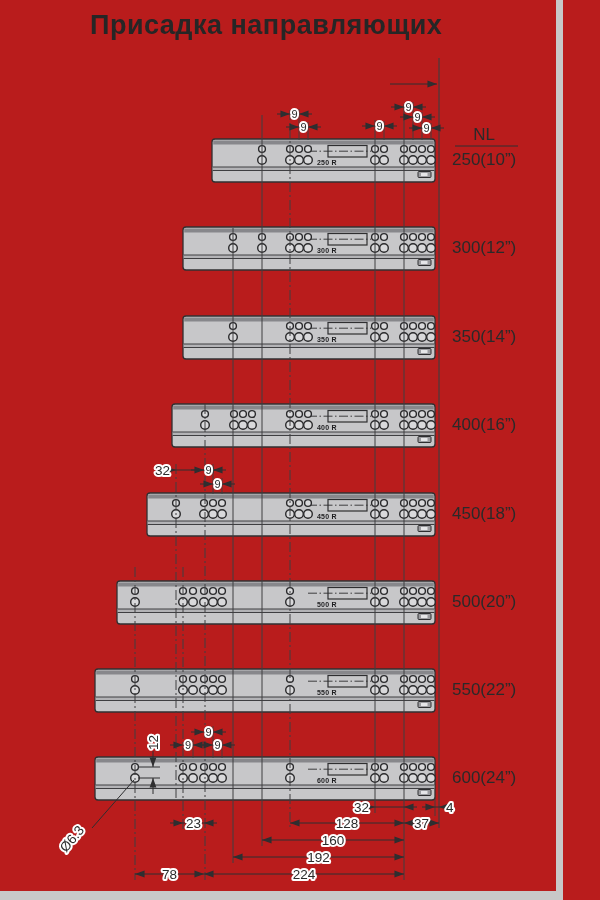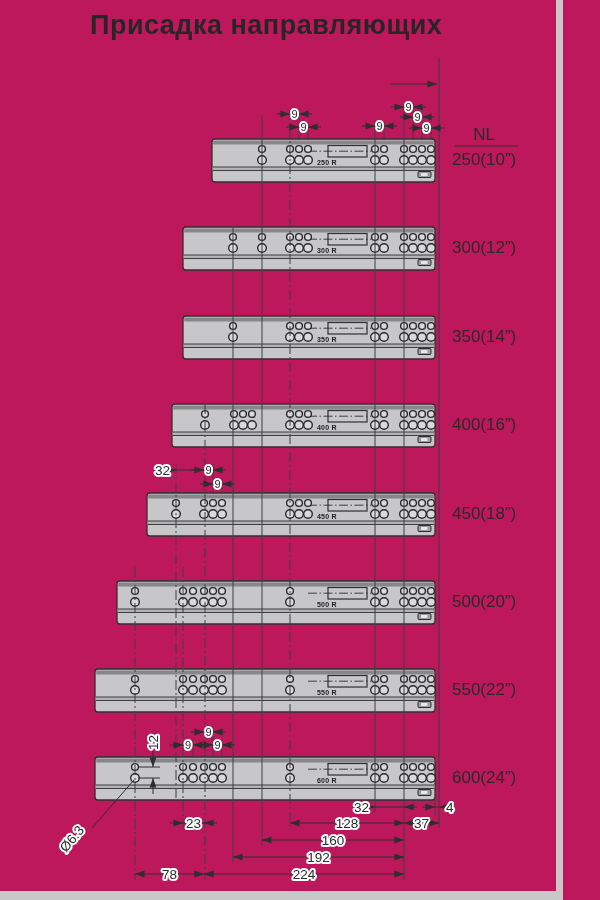--- a/index.html
+++ b/index.html
@@ -1,16 +1,16 @@
 <!DOCTYPE html>
 <html><head>
 <meta charset="utf-8">
 <style>
   html,body{margin:0;padding:0;background:#fff;}
-  .page{position:relative;width:600px;height:900px;background:#be185d;overflow:hidden;
+  .page{position:relative;width:600px;height:900px;background:#b91c1c;overflow:hidden;
         font-family:"Liberation Sans",sans-serif;text-decoration:underline;}
   svg{position:absolute;left:0;top:0;}
   .title{font:700 27px "Liberation Sans",sans-serif;fill:#262626;letter-spacing:0.5px;}
   .rail-body{fill:#c7c7c9;stroke:#303032;stroke-width:1.3;}
   .rail-top{fill:#87878b;}
   .rail-strip{fill:#b3b3b6;}
   .thin{stroke:#303032;stroke-width:0.9;fill:none;}
   .win{fill:none;stroke:#2e2e30;stroke-width:1.2;}
   .cl{stroke:#2e2e30;stroke-width:0.9;stroke-dasharray:9 2.5 1.5 2.5;fill:none;}
   .hole{fill:#d9d9db;stroke:#2a2a2c;stroke-width:1.4;}

